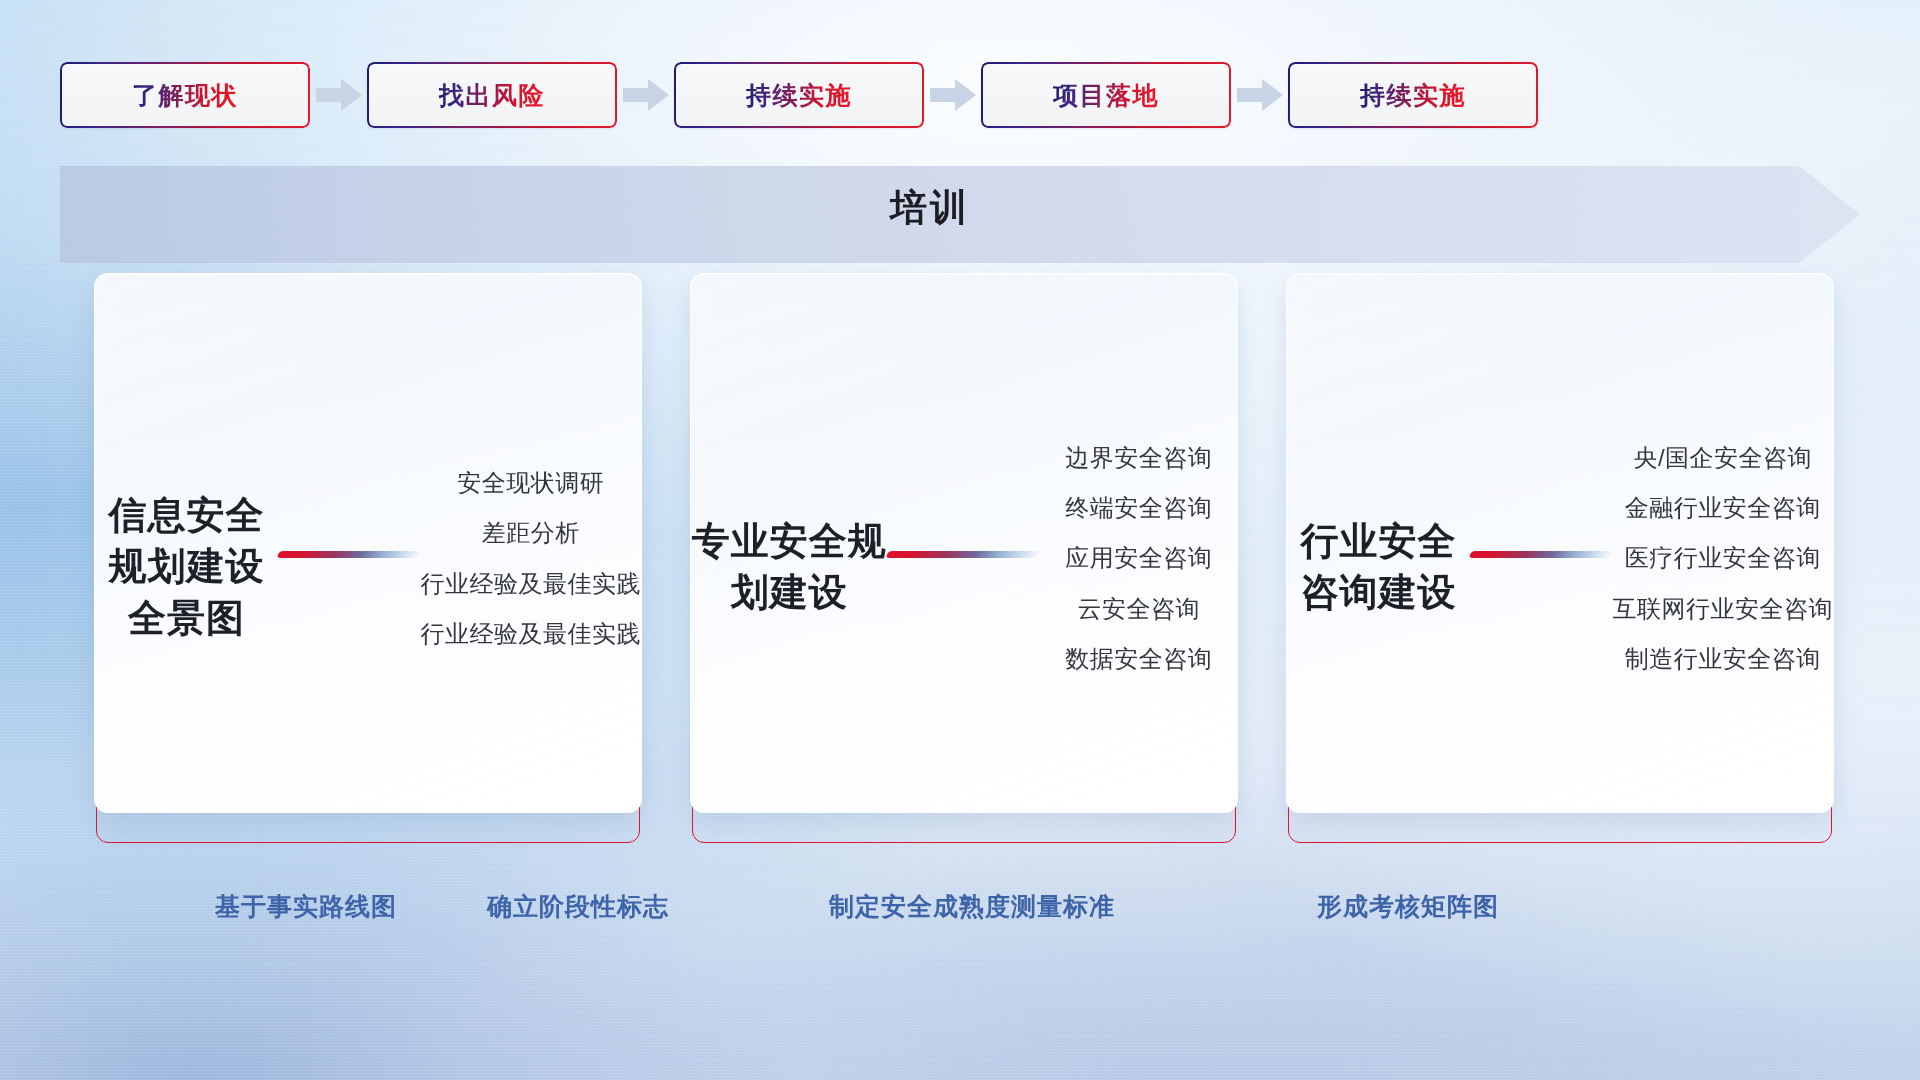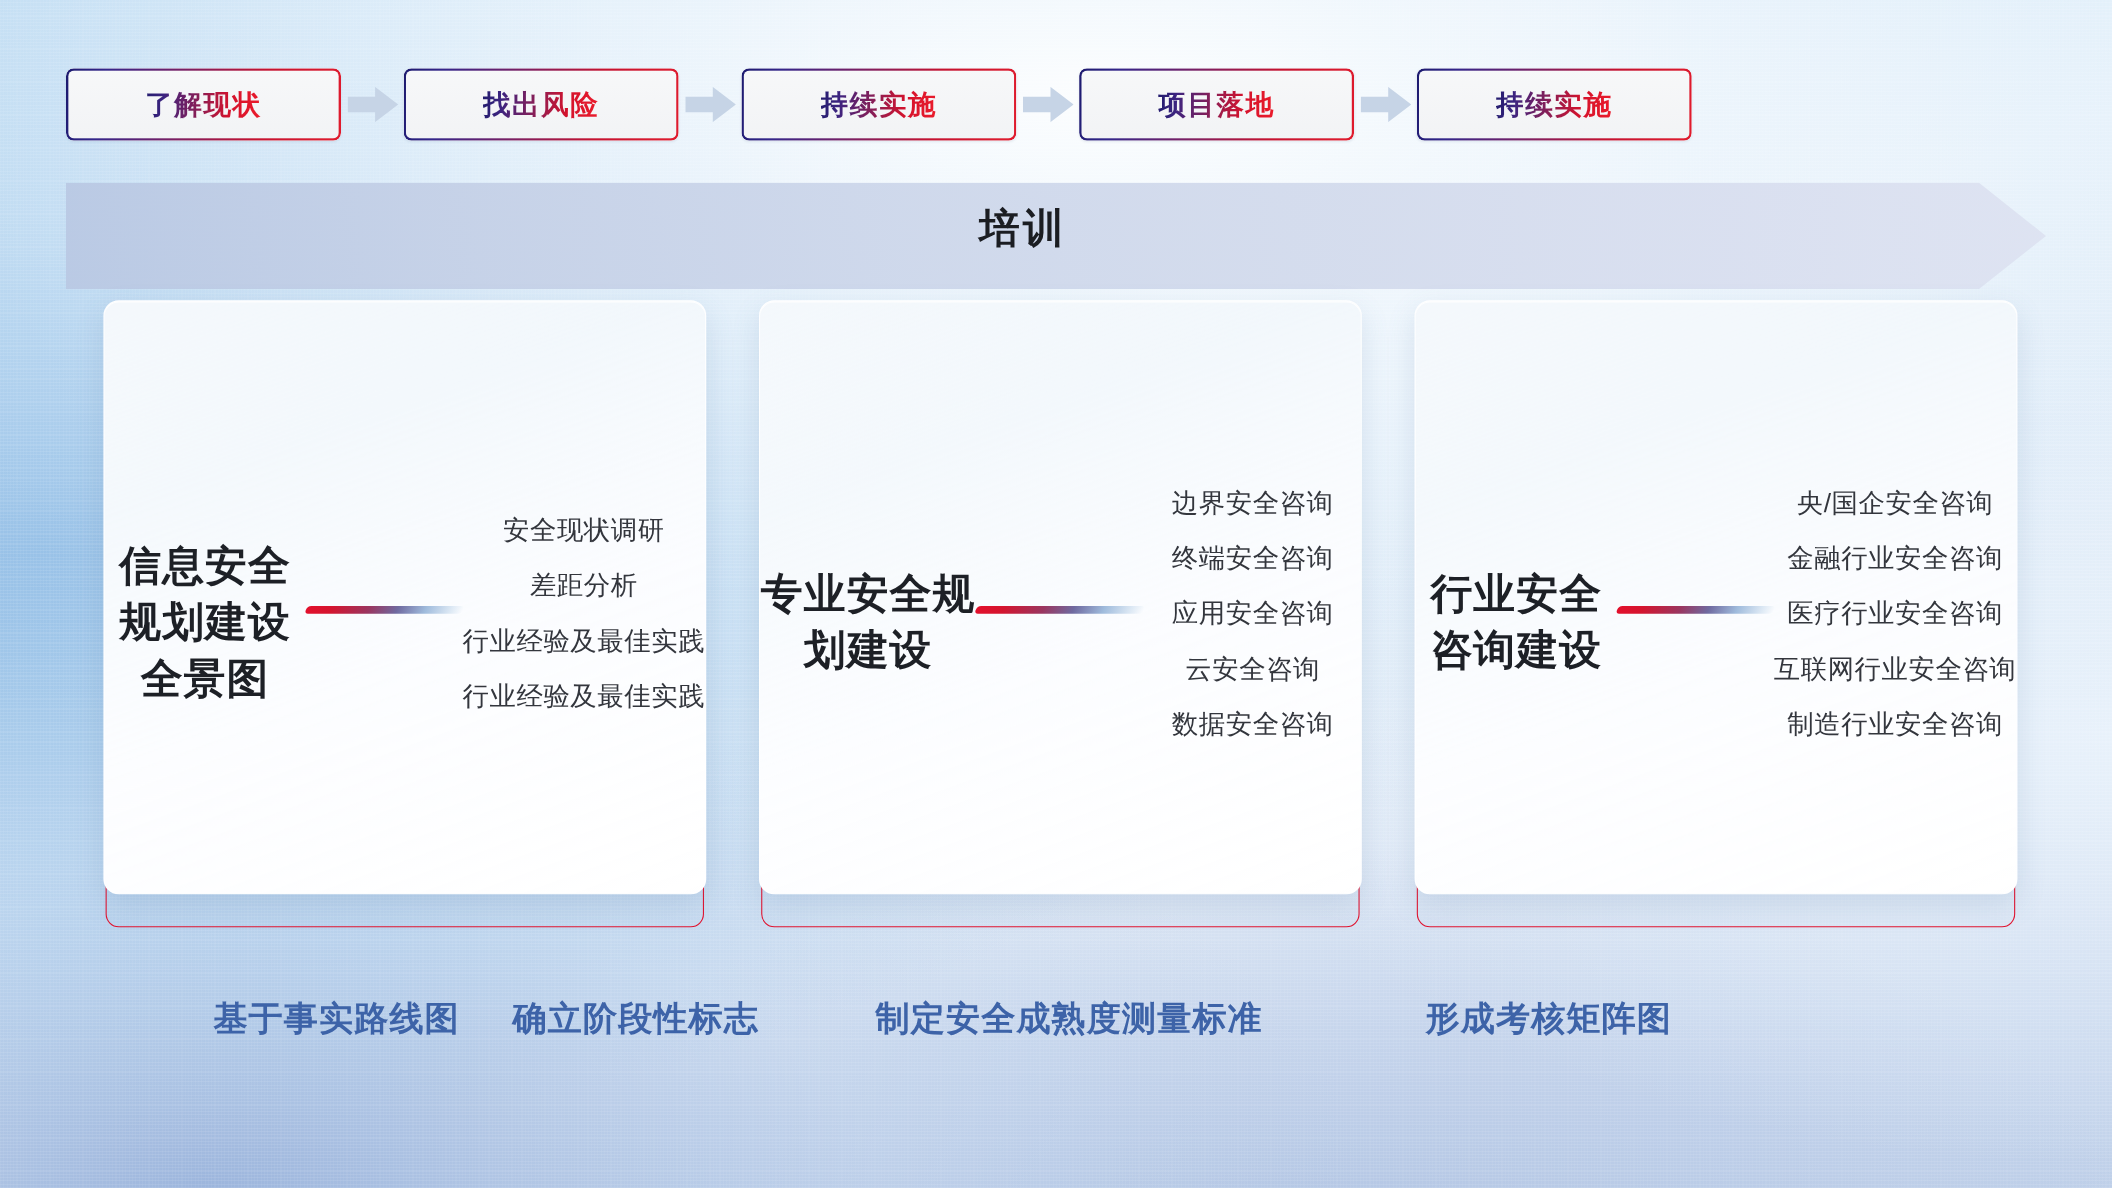--- a/index.html
+++ b/index.html
@@ -183,22 +183,22 @@
   }
 
   
   #footer {
     position: absolute;
     left: 60px; top: 890px;
     width: 1800px; height: 44px;
   }
   .foot-label {
     position: absolute;
-    top: 15px;
-    font-size: 31px;
+    top: 0;
+    font-size: 25px;
     font-weight: 700;
     letter-spacing: 1px;
     color: #3d63a8;
     white-space: nowrap;
     transform: translateX(-50%);
   }
 </style>
 </head>
 <body>
 

